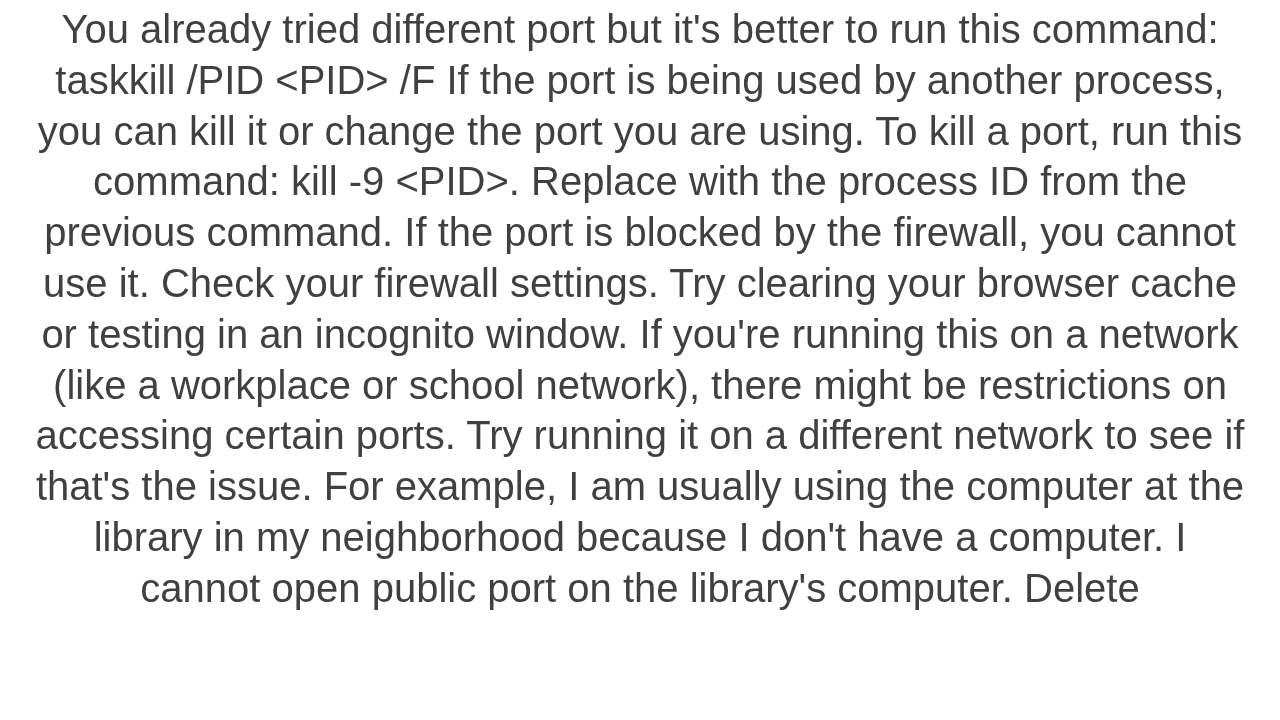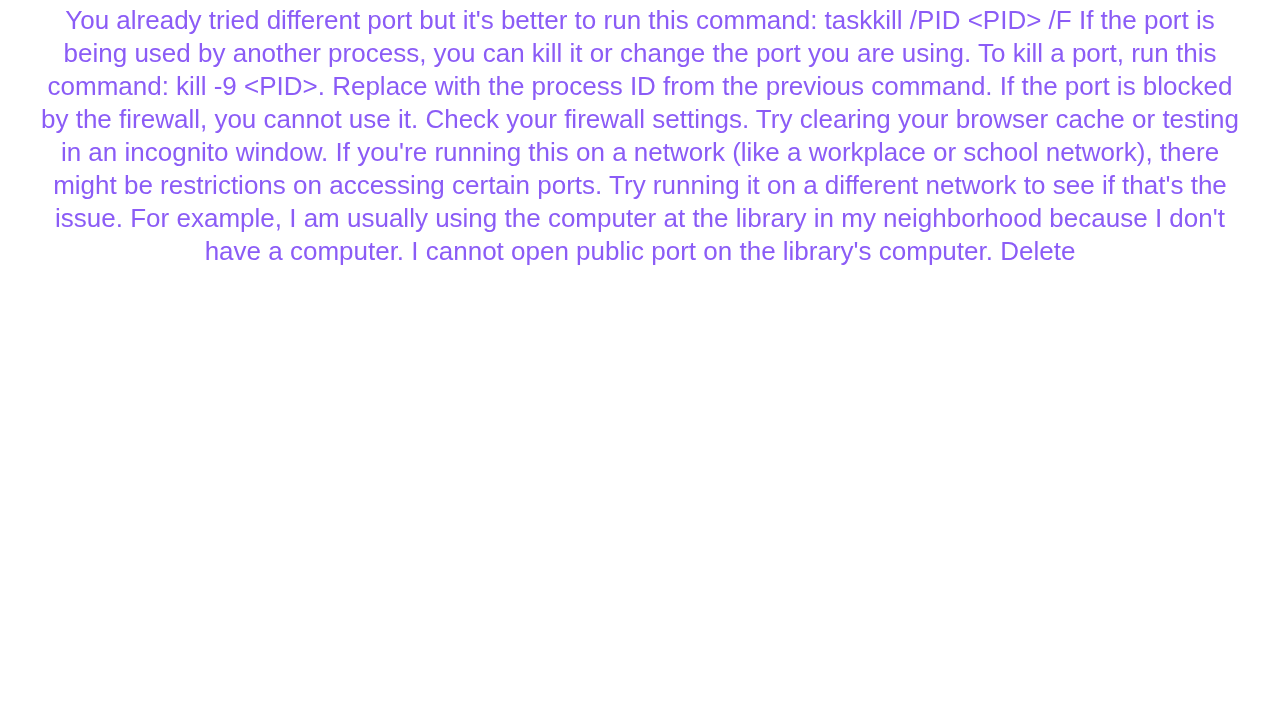--- a/index.html
+++ b/index.html
@@ -14,23 +14,23 @@
       font-family: Arial, Helvetica, sans-serif;
       overflow: hidden;
       display: flex;
       align-items: flex-start;
       justify-content: center;
     }
     .content {
       width: 1210px;
       padding-top: 4px;
       text-align: center;
-      font-size: 26px;
+      font-size: 40px;
       line-height: 1.27;
-      color: #8b5cf6;
+      color: #404040;
       font-weight: 400;
       letter-spacing: 0px;
     }
   </style>
 </head>
 <body>
 
 <div class="content">You already tried different port but it's better to run this command: taskkill /PID &lt;PID&gt; /F If the port is being used by another process, you can kill it or change the port you are using. To kill a port, run this command: kill -9 &lt;PID&gt;. Replace  with the process ID from the previous command.  If the port is blocked by the firewall, you cannot use it.  Check your firewall settings.  Try clearing your browser cache or testing in an incognito window.  If you're running this on a network (like a workplace or school network), there might be restrictions on accessing certain ports. Try running it on a different network to see if that's the issue. For example, I am usually using the computer at the library in my neighborhood because I don't have a computer. I cannot open public port on the library's computer.  Delete</div>
 
 </body></html>

